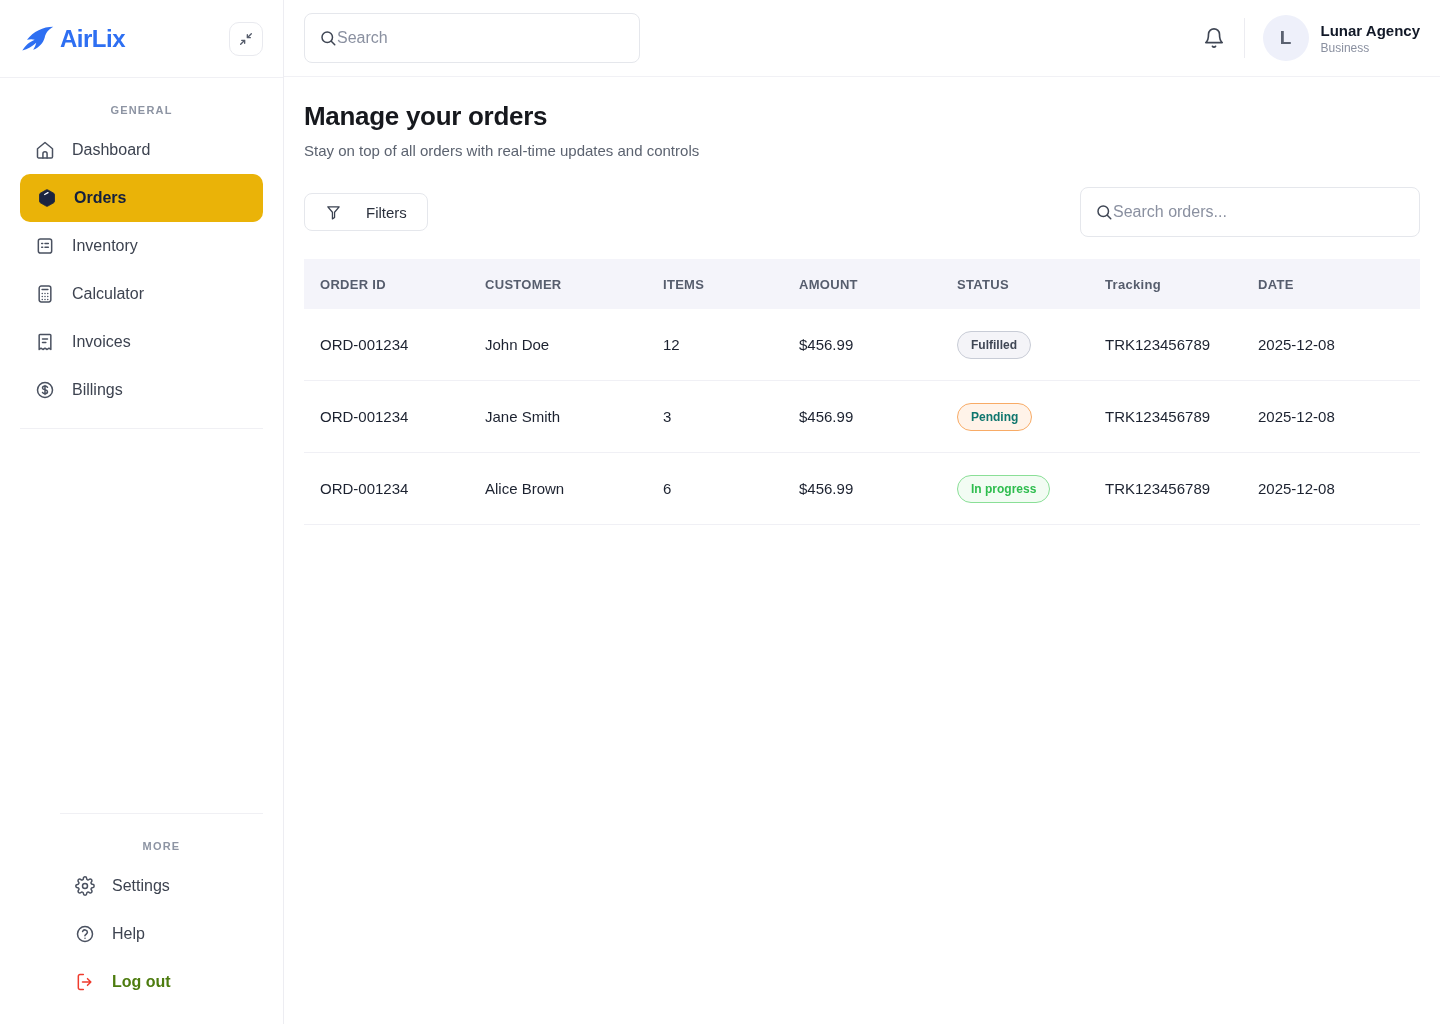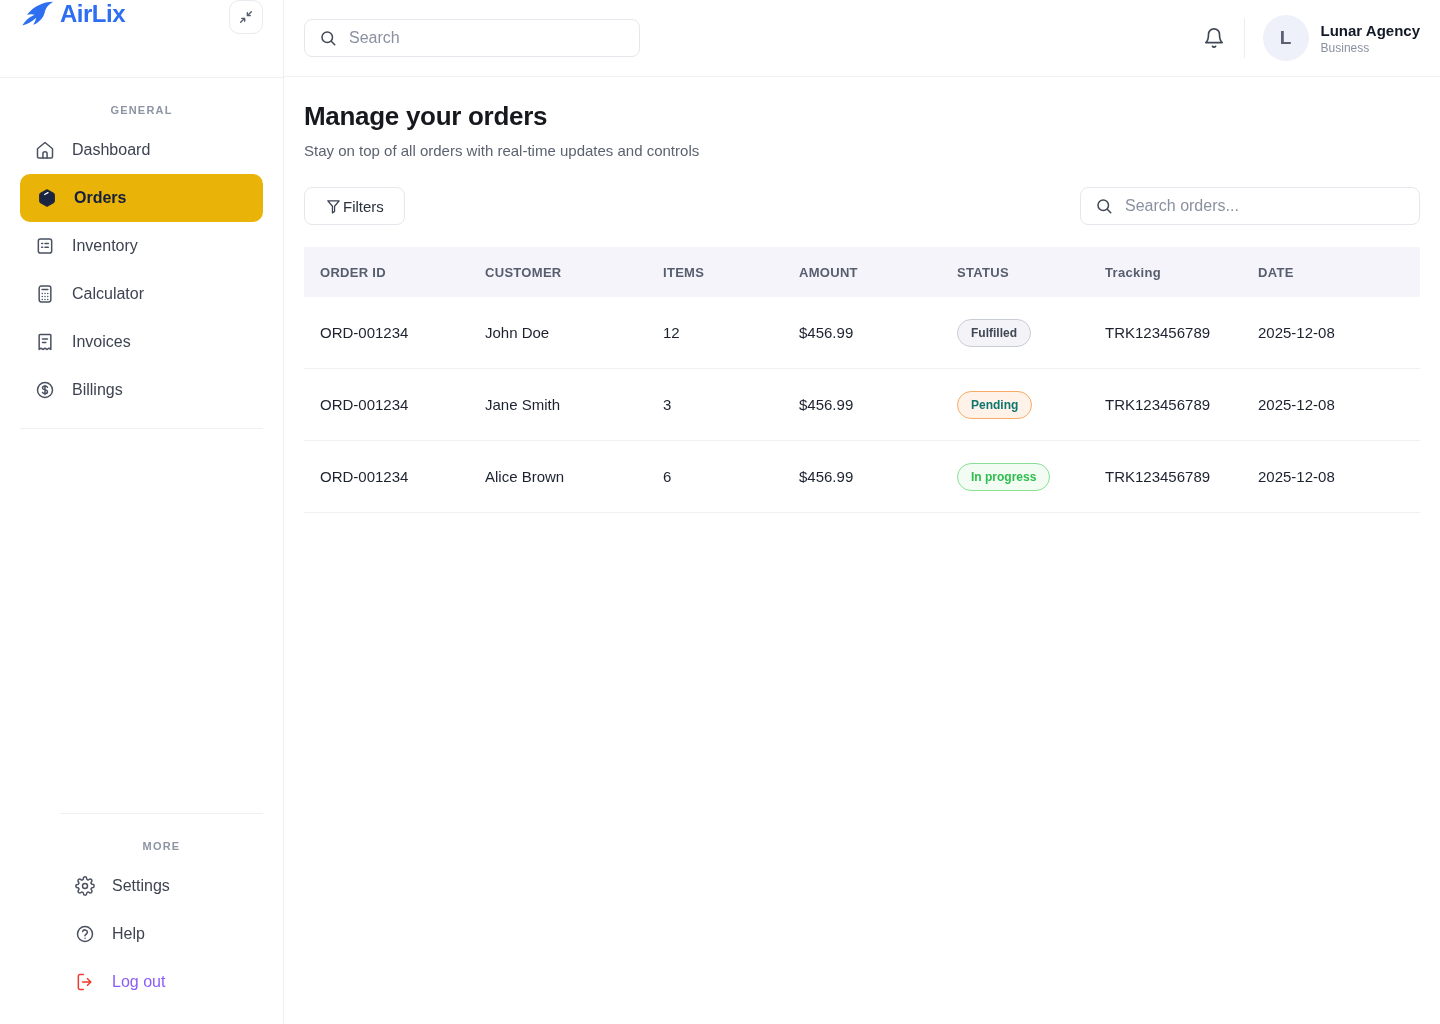--- a/index.html
+++ b/index.html
@@ -1,56 +1,56 @@
 <!DOCTYPE html>
 <html><head>
 <meta charset="utf-8">
 <style>
   * { margin:0; padding:0; box-sizing:border-box; }
   html,body { width:1440px; height:1024px; background:#fff; font-family:"Liberation Sans", sans-serif; color:#1c2230; }
   .app { display:flex; width:1440px; height:1024px; }
 
   
   .sidebar { width:284px; min-width:284px; height:100%; background:#fff; border-right:1px solid #ededf2; display:flex; flex-direction:column; }
-  .side-header { height:78px; display:flex; align-items:flex-start; justify-content:space-between; padding:0 20px; border-bottom:1px solid #f0f0f4; }
+  .side-header { height:78px; display:flex; align-items:center; justify-content:space-between; padding:0 20px; border-bottom:1px solid #f0f0f4; }
   .logo { display:flex; align-items:center; gap:6px; }
   .logo-text { font-size:24px; font-weight:700; color:#2e6ff2; letter-spacing:-0.5px; }
   .collapse-btn { width:34px; height:34px; border:1px solid #e9eaef; border-radius:10px; background:#fff; display:flex; align-items:center; justify-content:center; cursor:pointer; color:#555c6b; }
   .section-label { font-size:11px; font-weight:700; letter-spacing:1.2px; color:#8d94a3; padding:0 20px; margin:26px 0 10px;text-align:center; }
   .nav { padding:0 20px; }
   .nav-item { height:48px; display:flex; align-items:center; gap:16px; padding:0 14px; border-radius:10px; font-size:16px; color:#3d4350; cursor:pointer; }
   .nav-item .ic { width:22px; height:22px; display:flex; align-items:center; justify-content:center; color:#4a5160; }
   .nav-item.active { background:#eab308; color:#131f3e; font-weight:700;padding-left:16px; }
   .nav-item.active .ic { color:#1b2440; }
-  .nav-item.danger { color:#8b5cf6; }
+  .nav-item.danger { color:#4d7c0f;font-weight:bold; }
   .nav-item.danger .ic { color:#ef3b2d; }
   .side-divider { border-top:1px solid #f0f0f4; margin:14px 20px 0; }
   .side-spacer { flex:1; }
   .side-bottom { padding-bottom:18px;padding-left:40px; }
 
   
   .main { flex:1; display:flex; flex-direction:column; }
   .topbar { height:77px; border-bottom:1px solid #f1f1f5; display:flex; align-items:center; justify-content:space-between; padding:0 20px; }
-  .search-box { display:flex; align-items:center; gap:12px; width:336px; height:38px; border:1px solid #e5e7ec; border-radius:8px; padding:0 14px; color:#8a90a0; }
+  .search-box { display:flex; align-items:center; width:336px; height:50px; border:1px solid #e5e7ec; border-radius:8px; padding:0 14px; color:#8a90a0; }
   .search-box input { border:none; outline:none; font-size:16px; width:100%; font-family:"Liberation Sans", sans-serif; color:#30343f; background:transparent; }
   .search-box input::placeholder { color:#8a90a0; }
   .topbar-right { display:flex; align-items:center; gap:18px; }
   .bell { width:24px; height:24px; color:#3f4654; cursor:pointer; display:flex; align-items:center; justify-content:center; }
   .tb-divider { width:1px; height:40px; background:#ececf1; }
   .user { display:flex; align-items:center; gap:12px; cursor:pointer; }
   .avatar { width:46px; height:46px; border-radius:50%; background:#eef0fa; color:#5a6170; display:flex; align-items:center; justify-content:center; font-size:19px; font-weight:600; }
   .user-name { font-size:15px; font-weight:700; color:#111827; }
   .user-type { font-size:12px; color:#8a90a0; margin-top:2px; }
 
   .content { padding:24px 20px 0; }
   .page-title { font-size:26px; font-weight:700; color:#16181d; letter-spacing:-0.3px; }
   .page-subtitle { font-size:15px; color:#5c6370; margin-top:10px; }
 
   .controls { display:flex; align-items:center; justify-content:space-between; margin-top:28px; }
-  .filters-btn { display:flex; align-items:center; gap:1px; height:38px; padding:0 20px; border:1px solid #e5e7ec; border-radius:8px; background:#fff; font-size:15px; color:#2a303c; cursor:pointer; font-family:"Liberation Sans", sans-serif; }
+  .filters-btn { display:flex; align-items:center; gap:24px; height:38px; padding:0 20px; border:1px solid #e5e7ec; border-radius:8px; background:#fff; font-size:15px; color:#2a303c; cursor:pointer; font-family:"Liberation Sans", sans-serif; }
   .filters-btn .ic { color:#3a4150; display:flex; }
   .search-orders { width:340px; }
 
   
   .orders-table { margin-top:22px; }
   .t-row { display:grid; grid-template-columns:165px 178px 136px 158px 148px 153px 1fr; align-items:center; padding:0 16px; }
   .t-head { background:#f4f4fa; height:50px; }
   .t-head .t-cell { font-size:13px; font-weight:700; color:#565d6d; letter-spacing:0.3px; }
   .t-body .t-row { height:72px; border-bottom:1px solid #f0f0f5; background:#fff; }
   .t-cell { font-size:15px; color:#1c2230; }

